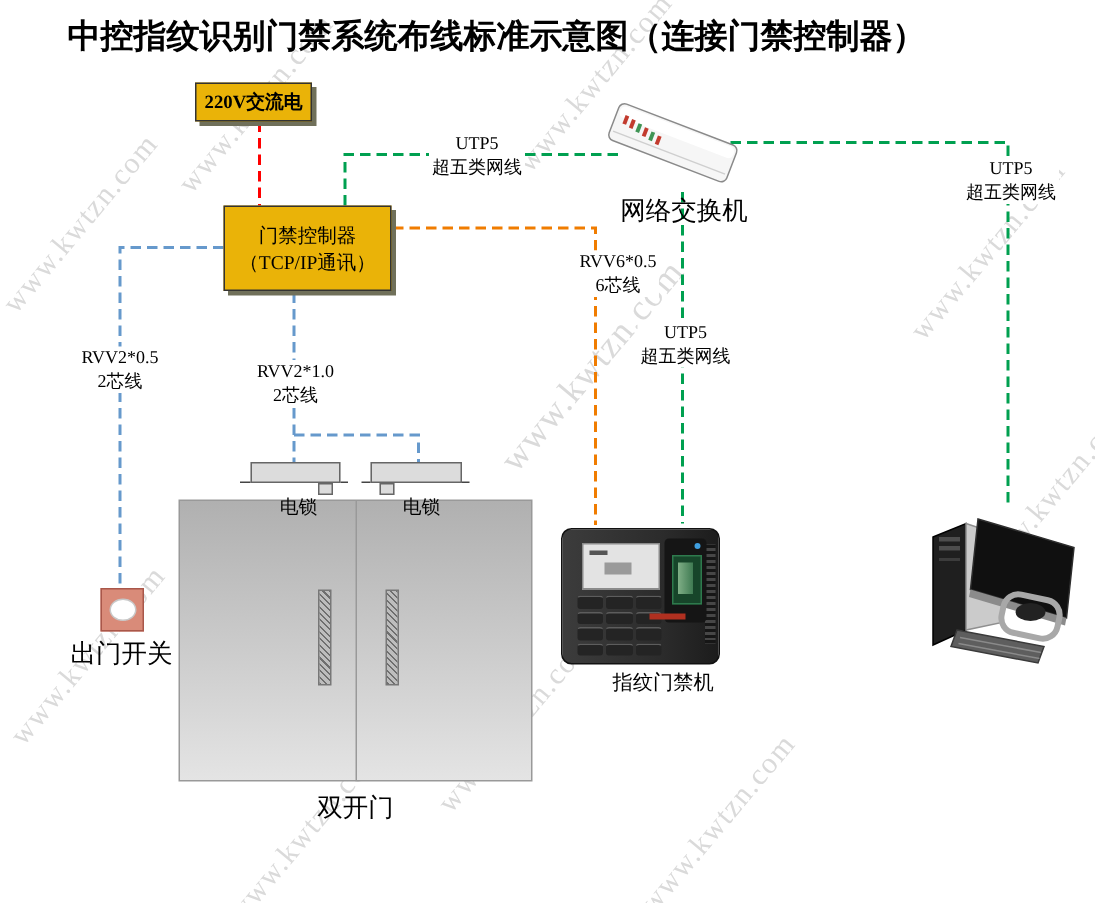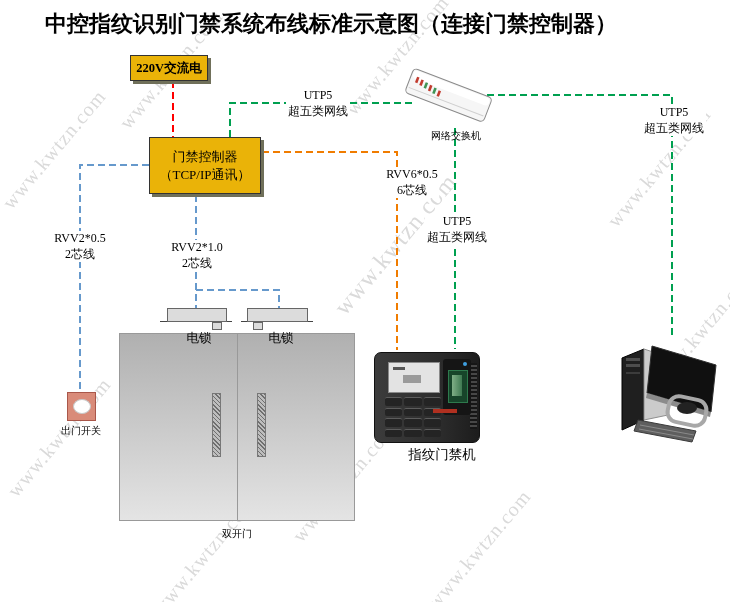--- a/index.html
+++ b/index.html
@@ -12,21 +12,21 @@
          font-size:22px;font-weight:bold;z-index:5;}
   #note{position:absolute;left:5px;top:576px;width:722px;font-size:13px;font-weight:bold;z-index:5;}
   svg.lines{position:absolute;left:0;top:0;z-index:1;}
   .node-box{position:absolute;background:#eab308;border:1px solid #333;
             box-shadow:3px 3px 0 #70705a;z-index:2;display:flex;flex-direction:column;
             align-items:center;justify-content:center;text-align:center;
             font-family:"Liberation Serif",serif;}
   .cable-label{position:absolute;background:#fff;text-align:center;line-height:1.3;
                font-size:12px;z-index:4;font-family:"Liberation Serif",serif;white-space:nowrap;
                padding:0 2px;transform:translateX(-50%);}
-  .dev-label{position:absolute;font-size:10px;z-index:4;transform:translateX(-50%);
+  .dev-label{position:absolute;font-size:17px;z-index:4;transform:translateX(-50%);
              font-family:"Liberation Serif",serif;white-space:nowrap;}
   
   #door{position:absolute;left:119px;top:333px;width:234px;height:186px;
         background:linear-gradient(180deg,#b0b0b0,#e4e4e4);border:1px solid #999;z-index:2;}
   #door-divider{position:absolute;left:117px;top:0;width:1px;height:100%;background:#999;}
   .handle{position:absolute;top:59px;width:7px;height:62px;border:1px solid #777;
           background:repeating-linear-gradient(45deg,#6f6f6f 0 1px,#bdbdbd 1px 3px);}
   
   .lock-bar{position:absolute;height:12px;background:#dcdcdc;border:1px solid #666;z-index:2;}
   .lock-tab{position:absolute;width:8px;height:6px;background:#dcdcdc;border:1px solid #666;z-index:2;}

